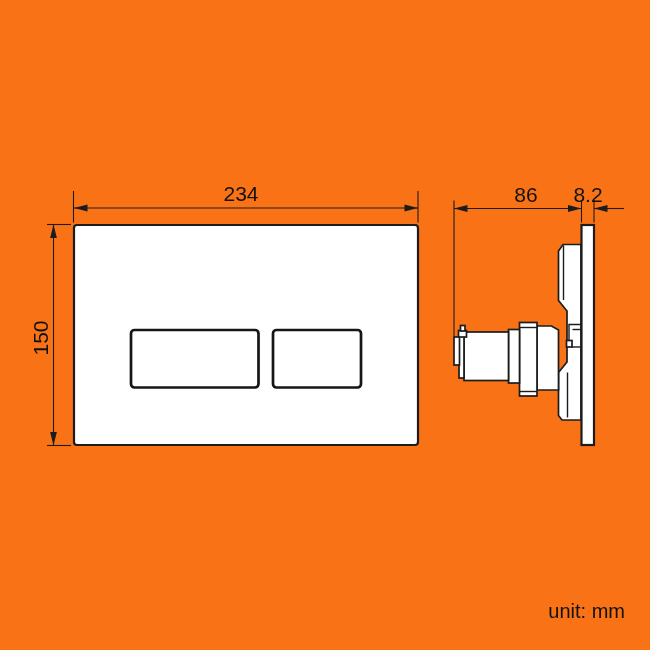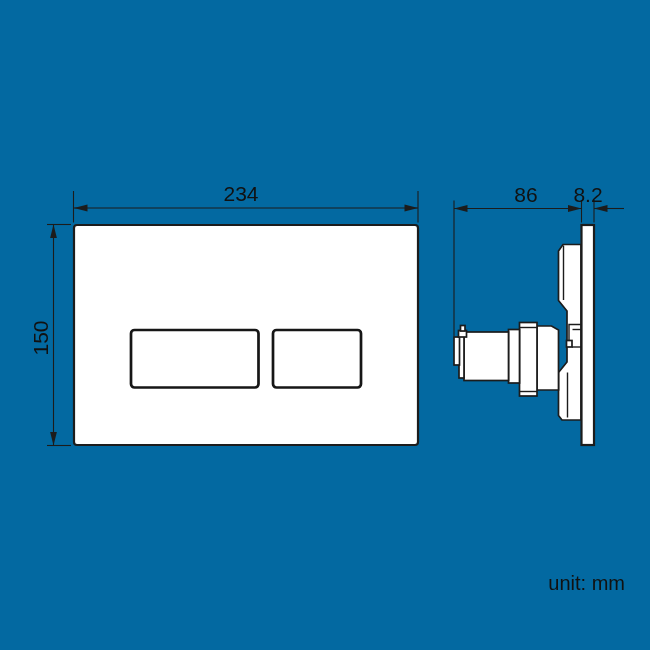--- a/index.html
+++ b/index.html
@@ -1,39 +1,39 @@
 <!DOCTYPE html>
 <html><head>
 <meta charset="utf-8">
 <style>
   html, body { margin: 0; padding: 0; background: #ffffff; }
   .stage {
     position: relative;
     width: 650px;
     height: 650px;
-    background: #0369a1;
+    background: #f97316;
     font-family: "Liberation Sans", sans-serif;
     overflow: hidden;
   }
   svg { display: block; }
   .obj   { fill: #ffffff; stroke: #1c1c1c; stroke-width: 2.2; }
   .btn   { fill: #ffffff; stroke: #161616; stroke-width: 2.7; }
   .mech  { fill: #ffffff; stroke: #1c1c1c; stroke-width: 1.7; stroke-linejoin: miter; }
   .mline { fill: none; stroke: #1c1c1c; stroke-width: 1.4; }
   .dim   { fill: none; stroke: #1c1c1c; stroke-width: 1.1; }
   .arrow { fill: #1c1c1c; stroke: none; }
   .dim-text {
     font-family: "Liberation Sans", sans-serif;
     font-size: 21px;
     fill: #111111;
     text-anchor: middle;
   }
   .unit-note {
     position: absolute;
-    top: 572px;
+    top: 600px;
     left: 470px;
     width: 155px;
     text-align: right;
     font-size: 20px;
     color: #111111;
   }
 </style>
 </head>
 <body>
 

